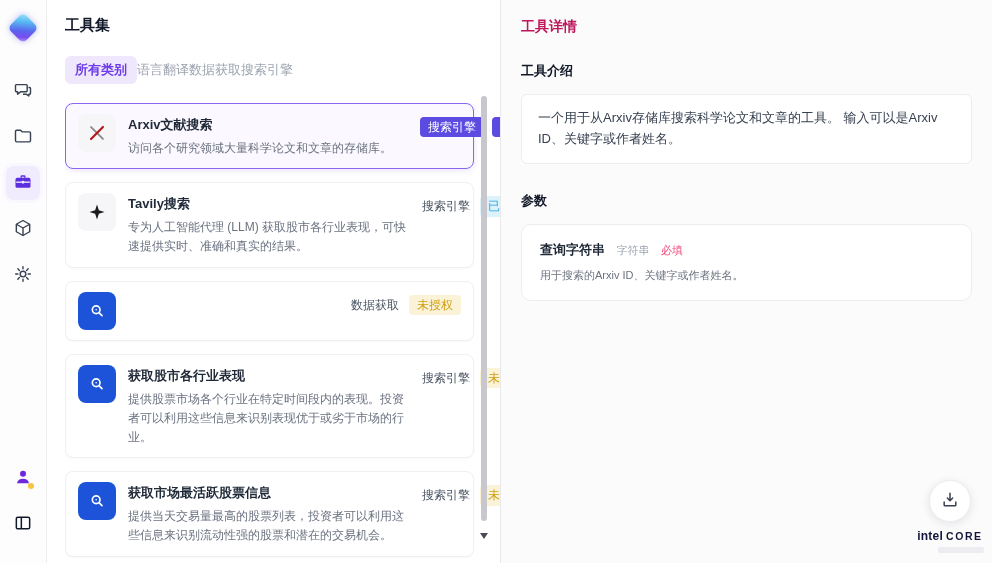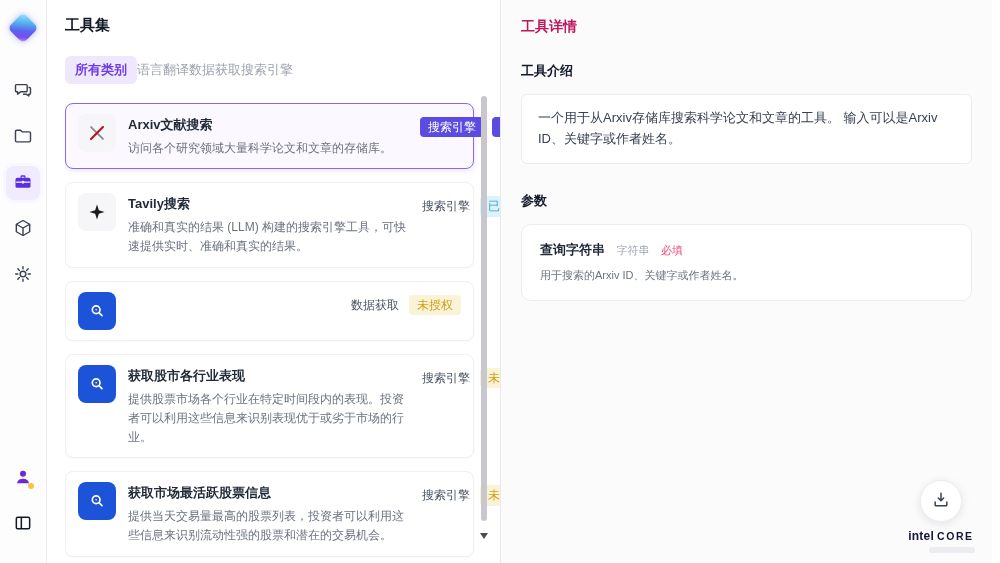--- a/index.html
+++ b/index.html
@@ -57,21 +57,21 @@
   .detail-title { font-size:14px; font-weight:700; color:#be185d; margin-bottom:26px; }
   .section-heading { font-size:13px; font-weight:700; color:#111827; margin-bottom:14px; }
   .intro-box { background:#fff; border:1px solid #ededf0; border-radius:6px; padding:13px 16px;
     font-size:13px; color:#374151; line-height:1.6; margin-bottom:28px; }
   .param-box { background:#fff; border:1px solid #ededf0; border-radius:10px; padding:15px 18px 17px; }
   .param-name { font-size:13px; font-weight:700; color:#1f2937; }
   .param-type { font-size:11px; color:#9ca3af; margin-left:7px; }
   .param-req { font-size:11px; color:#ef4a7b; margin-left:7px; }
   .param-desc { font-size:11px; color:#6b7280; margin-top:9px; }
 
-  .corner { position:absolute; right:17px; bottom:8px; display:flex; flex-direction:column; align-items:center; }
+  .corner { position:absolute; right:8px; bottom:8px; display:flex; flex-direction:column; align-items:center; }
   .dl-btn { width:42px; height:42px; border-radius:50%; background:#fff; border:1px solid #ededf0;
     box-shadow:0 2px 10px rgba(17,24,39,.10); display:flex; align-items:center; justify-content:center;
     cursor:pointer; margin-bottom:7px; }
   .intel { font-size:12px; color:#15153a; letter-spacing:.2px; }
   .intel .i-name { font-weight:700; text-transform:lowercase; }
   .intel .i-core { font-weight:600; font-size:10.5px; letter-spacing:1.6px; margin-left:3px; }
   .intel-sub { width:46px; height:6px; border-radius:2px; background:#ececf1; margin:4px 0 2px 22px; }
 </style>
 </head>
 <body>
@@ -181,21 +181,21 @@
       </div>
 
       <div class="card">
         <div class="tool-icon">
           <svg viewBox="0 0 24 24" width="20" height="20" fill="#1b1b1b">
             <path d="M12 3l2.2 6.8L21 12l-6.8 2.2L12 21l-2.2-6.8L3 12l6.8-2.2z"></path>
           </svg>
         </div>
         <div class="tool-main">
           <div class="tool-name">Tavily搜索</div>
-          <div class="tool-desc">准确和真实的结果 (LLM) 构建的搜索引擎工具，可快速提供实时、准确和真实的结果。</div>
+          <div class="tool-desc">专为人工智能代理 (LLM) 获取股市各行业表现，可快速提供实时、准确和真实的结果。</div>
         </div>
         <div class="tool-tags">
           <span class="tag plain">搜索引擎</span>
           <span class="tag auth-blue">已授权</span>
         </div>
       </div>
 
       <div class="card">
         <div class="tool-icon blue">
           <svg viewBox="0 0 24 24" width="20" height="20" fill="none" stroke="#ffffff" stroke-width="2" stroke-linecap="round">

